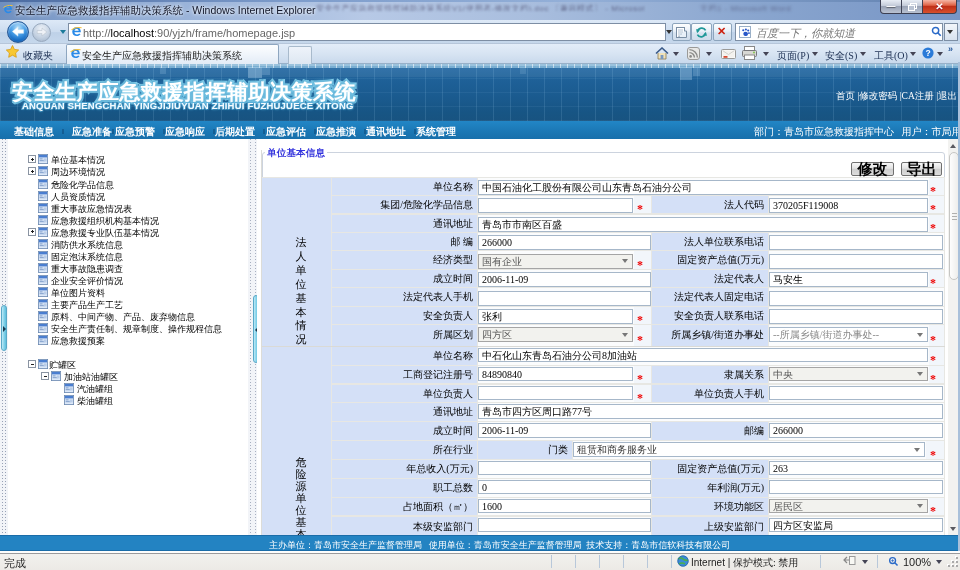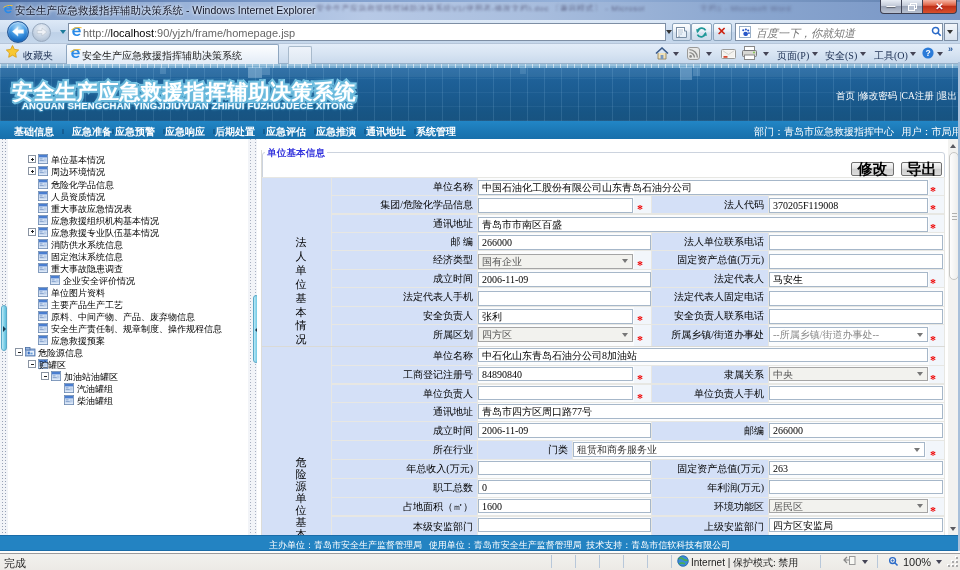--- a/index.html
+++ b/index.html
@@ -299,21 +299,21 @@
 <div class="trow" style="left:0;top:123.8px;width:238px;">
       <svg width="10" height="10" viewBox="0 0 10 10" style="position:absolute;left:30px;top:0px">
         <rect x="0.4" y="0.4" width="9.2" height="9.2" fill="#dce8f8" stroke="#6a88b0" stroke-width="0.8"></rect>
         <rect x="1" y="1" width="8" height="2.4" fill="#4a7ed0"></rect>
         <rect x="1.6" y="4.4" width="3" height="1" fill="#7a9ac8"></rect>
         <rect x="1.6" y="6.2" width="5" height="1" fill="#7a9ac8"></rect>
         <rect x="5.6" y="4.4" width="3" height="3" fill="#b8cce8"></rect>
       </svg>
       <span style="position:absolute;left:43px;top:0px;">重大事故隐患调查</span>
     </div>
-<div class="trow" style="left:12px;top:135.9px;width:238px;">
+<div class="trow" style="left:0;top:135.9px;width:238px;">
       <svg width="10" height="10" viewBox="0 0 10 10" style="position:absolute;left:30px;top:0px">
         <rect x="0.4" y="0.4" width="9.2" height="9.2" fill="#dce8f8" stroke="#6a88b0" stroke-width="0.8"></rect>
         <rect x="1" y="1" width="8" height="2.4" fill="#4a7ed0"></rect>
         <rect x="1.6" y="4.4" width="3" height="1" fill="#7a9ac8"></rect>
         <rect x="1.6" y="6.2" width="5" height="1" fill="#7a9ac8"></rect>
         <rect x="5.6" y="4.4" width="3" height="3" fill="#b8cce8"></rect>
       </svg>
       <span style="position:absolute;left:43px;top:0px;">企业安全评价情况</span>
     </div>
 <div class="trow" style="left:0;top:147.9px;width:238px;">
@@ -358,46 +358,33 @@
     </div>
 <div class="trow" style="left:0;top:196.1px;width:238px;">
       <svg width="10" height="10" viewBox="0 0 10 10" style="position:absolute;left:30px;top:0px">
         <rect x="0.4" y="0.4" width="9.2" height="9.2" fill="#dce8f8" stroke="#6a88b0" stroke-width="0.8"></rect>
         <rect x="1" y="1" width="8" height="2.4" fill="#4a7ed0"></rect>
         <rect x="1.6" y="4.4" width="3" height="1" fill="#7a9ac8"></rect>
         <rect x="1.6" y="6.2" width="5" height="1" fill="#7a9ac8"></rect>
         <rect x="5.6" y="4.4" width="3" height="3" fill="#b8cce8"></rect>
       </svg>
       <span style="position:absolute;left:43px;top:0px;">应急救援预案</span>
-    </div>
-<div class="trow" style="left:0;top:208.2px;width:238px;">
-      <span class="pm" style="left:7px;top:1px;">
-        <i></i>
-      </span>
-      <svg width="11" height="10" viewBox="0 0 11 10" style="position:absolute;left:17px;top:0px">
-        <rect x="0" y="2" width="10" height="7" fill="#9ab6e0" stroke="#4a6fa5" stroke-width="0.8"></rect>
-        <rect x="0.5" y="0.5" width="4.5" height="2.5" fill="#9ab6e0" stroke="#4a6fa5" stroke-width="0.8"></rect>
-        <rect x="2" y="4" width="7" height="4" fill="#e8f0fa"></rect>
-        <rect x="2.6" y="4.6" width="2.2" height="2.8" fill="#3a6fc0"></rect>
-        <rect x="5.4" y="5.6" width="2.2" height="1.8" fill="#6a9fd8"></rect>
-      </svg>
-      <span style="position:absolute;left:30px;top:0px;">危险源信息</span>
     </div>
 <div class="trow" style="left:0;top:220.2px;width:238px;">
       <span class="pm" style="left:20px;top:1px;">
         <i></i>
       </span>
       <svg width="10" height="10" viewBox="0 0 10 10" style="position:absolute;left:30px;top:0px">
         <rect x="0.4" y="0.4" width="9.2" height="9.2" fill="#dce8f8" stroke="#6a88b0" stroke-width="0.8"></rect>
         <rect x="1" y="1" width="8" height="2.4" fill="#4a7ed0"></rect>
         <rect x="1.6" y="4.4" width="3" height="1" fill="#7a9ac8"></rect>
         <rect x="1.6" y="6.2" width="5" height="1" fill="#7a9ac8"></rect>
         <rect x="5.6" y="4.4" width="3" height="3" fill="#b8cce8"></rect>
       </svg>
-      <span style="position:absolute;left:31px;top:0px;">贮罐区</span>
+      <span style="position:absolute;left:41px;top:0px;">贮罐区</span>
     </div>
 <div class="trow" style="left:0;top:244.3px;width:238px;">
       <svg width="10" height="10" viewBox="0 0 10 10" style="position:absolute;left:56px;top:0px">
         <rect x="0.4" y="0.4" width="9.2" height="9.2" fill="#dce8f8" stroke="#6a88b0" stroke-width="0.8"></rect>
         <rect x="1" y="1" width="8" height="2.4" fill="#4a7ed0"></rect>
         <rect x="1.6" y="4.4" width="3" height="1" fill="#7a9ac8"></rect>
         <rect x="1.6" y="6.2" width="5" height="1" fill="#7a9ac8"></rect>
         <rect x="5.6" y="4.4" width="3" height="3" fill="#b8cce8"></rect>
       </svg>
       <span style="position:absolute;left:69px;top:0px;">汽油罐组</span>

